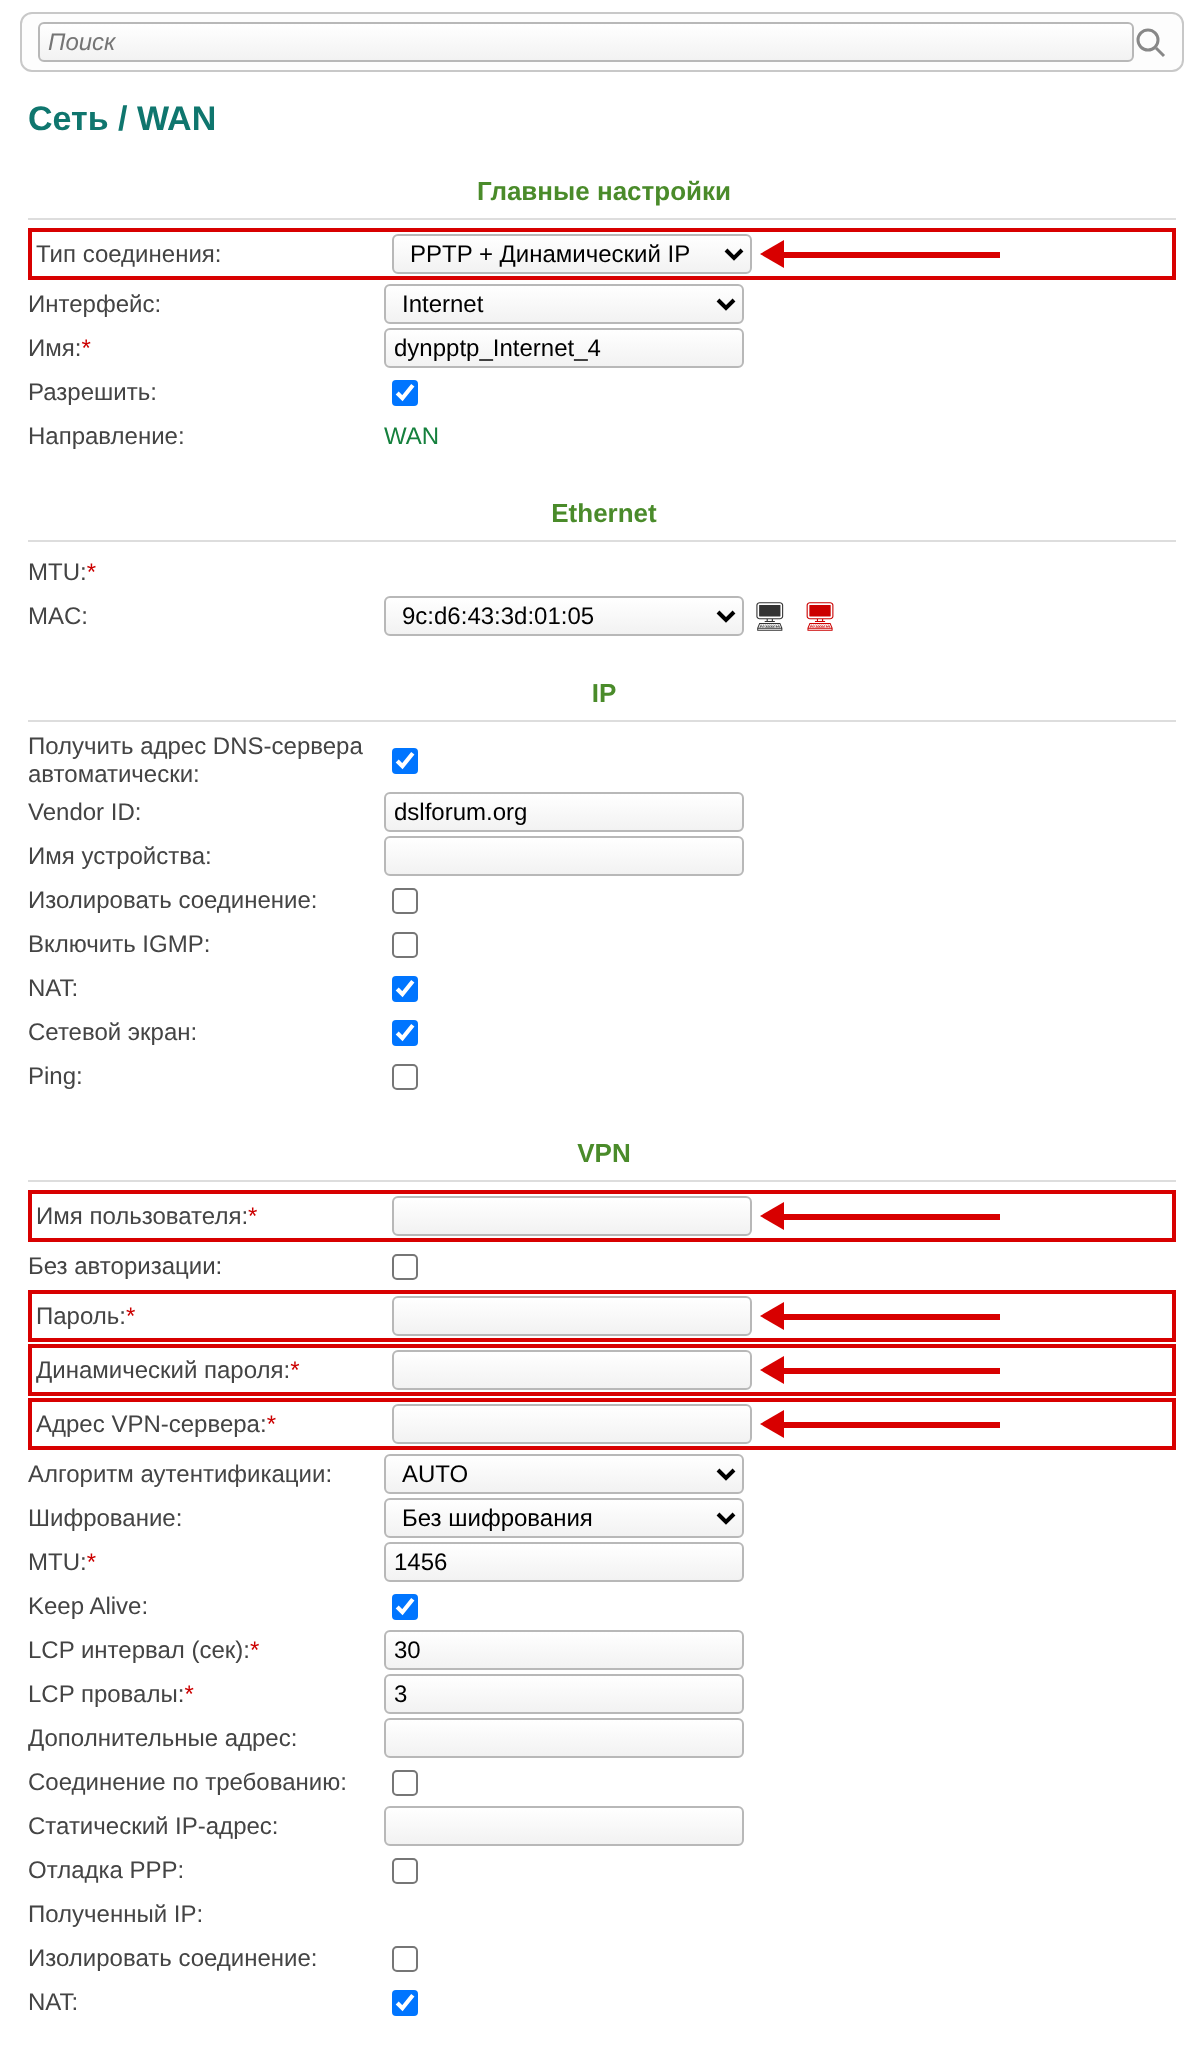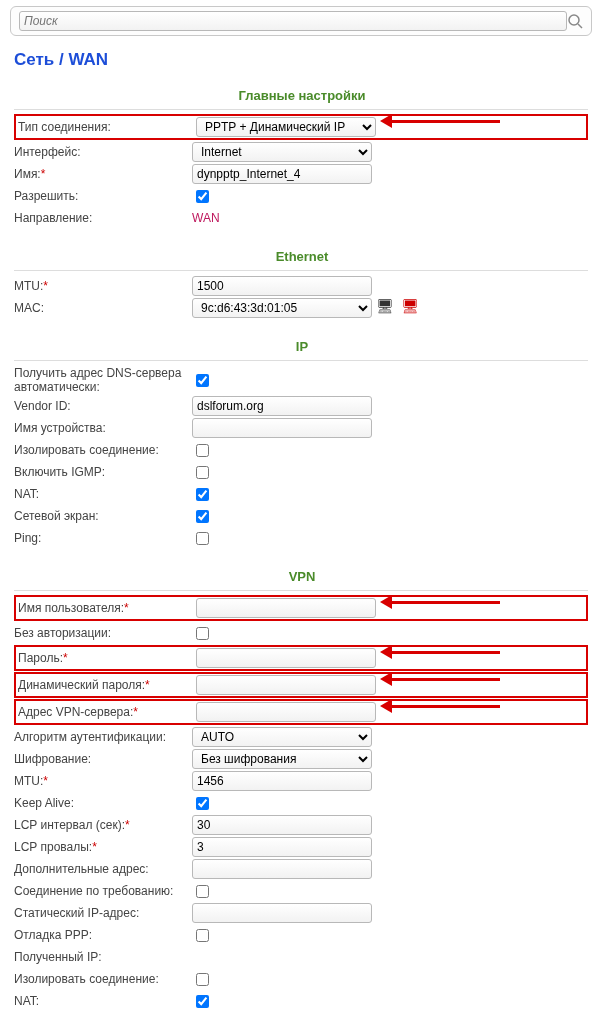--- a/index.html
+++ b/index.html
@@ -31,21 +31,21 @@
     font-style: italic;
     color: #999;
   }
   .search-icon {
     width: 16px; height: 16px;
     color: #888;
   }
   .breadcrumb {
     font-size: 17px;
     font-weight: bold;
-    color: #1d4ed8;
+    color: #0f766e;
     margin: 6px 0 14px 4px;
   }
   .panel {
     margin-bottom: 10px;
     padding: 0 4px 6px 4px;
   }
   .panel-title {
     color: #4a8b2a;
     font-weight: bold;
     font-size: 13px;
@@ -59,32 +59,32 @@
     align-items: center;
     min-height: 22px;
     padding: 1px 0;
   }
   .lbl {
     width: 178px;
     flex-shrink: 0;
     color: #444;
   }
   .req::after { content: "*"; color: #c00; }
-  .ctrl { flex: 1; display:flex; }
+  .ctrl { flex: 1; display:flex; align-items:center; }
   select, input[type=text] {
     width: 180px;
     height: 20px;
     border: 1px solid #b8b8b8;
     border-radius: 3px;
     background: linear-gradient(#fff,#f2f2f2);
     font-size: 12px;
     padding: 0 4px;
   }
   select { appearance: auto; }
-  .static { color:#be185d; }
+  .static { color:#15803d; }
   .hl-red-row { border:2px solid #d80000; padding:1px 2px; margin:1px 0; }
   .arrow {
     position: relative;
     width: 110px;
     height: 8px;
     margin-left: 14px;
   }
   .arrow::before {
     content:"";
     position:absolute;
@@ -153,23 +153,20 @@
     <div class="lbl">Направление:</div>
     <div class="ctrl static">WAN</div>
   </div>
 </div>
 
 <div class="panel">
   <div class="panel-title">Ethernet</div>
 
   <div class="row">
     <div class="lbl req">MTU:</div>
-    <div class="ctrl">
-        <input type="text" value="1500" style="">
-      </div>
   </div>
 
   <div class="row">
     <div class="lbl">MAC:</div>
     <div class="ctrl">
       <select><option>9c:d6:43:3d:01:05</option></select>
       <span class="mac-icons">
         <span>🖥</span>
         <span style="color:#c00">🖥</span>
       </span>

